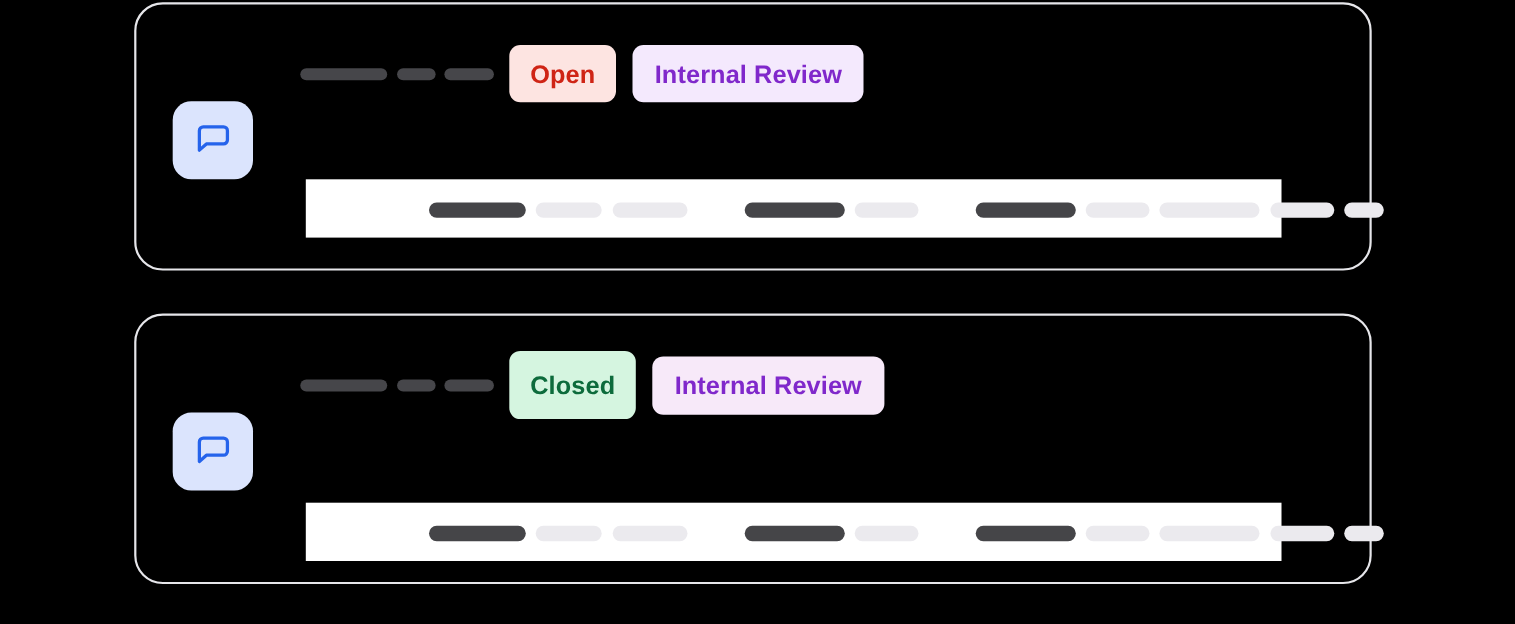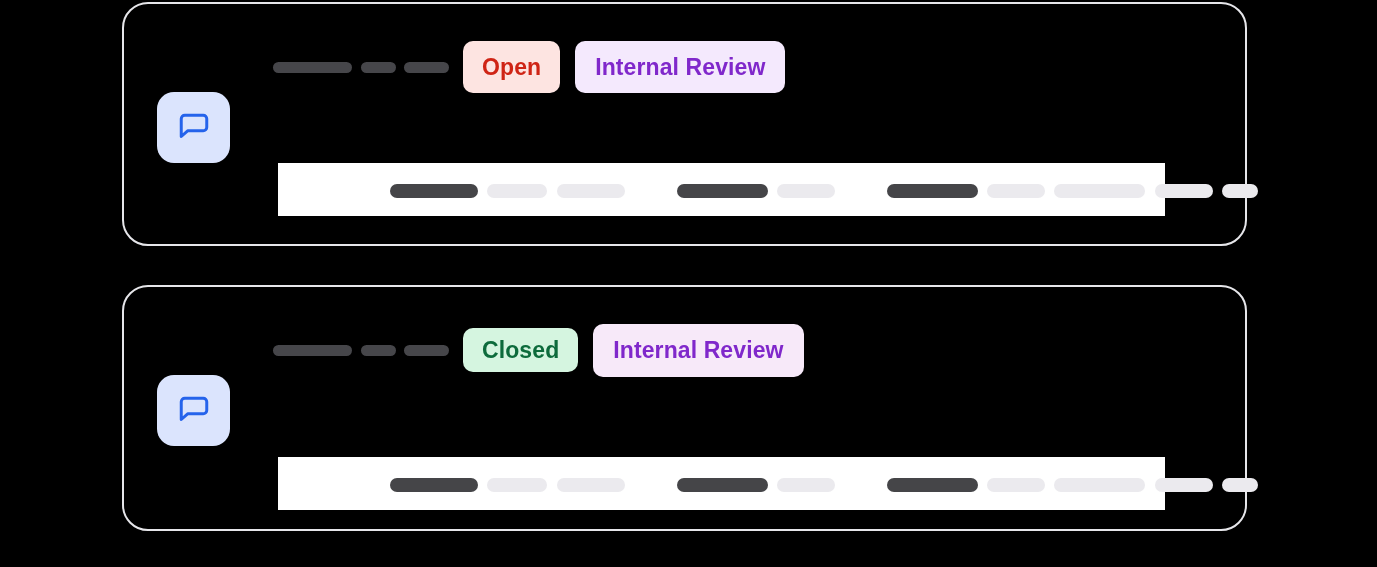--- a/index.html
+++ b/index.html
@@ -74,21 +74,21 @@
   .badge-open {
     background: #FDE4E1;
     color: #CF2415;
     height: 52px;
     padding: 0 19px;
     margin-left: 14px;
   }
   .badge-closed {
     background: #D5F5E0;
     color: #0D6B3C;
-    height: 44px;
+    height: 62px;
     padding: 0 19px;
     margin-left: 14px;
   }
   .badge-review-1 {
     background: #F4E9FD;
     color: #8028CB;
     height: 52px;
     padding: 0 20px;
     margin-left: 15px;
   }

